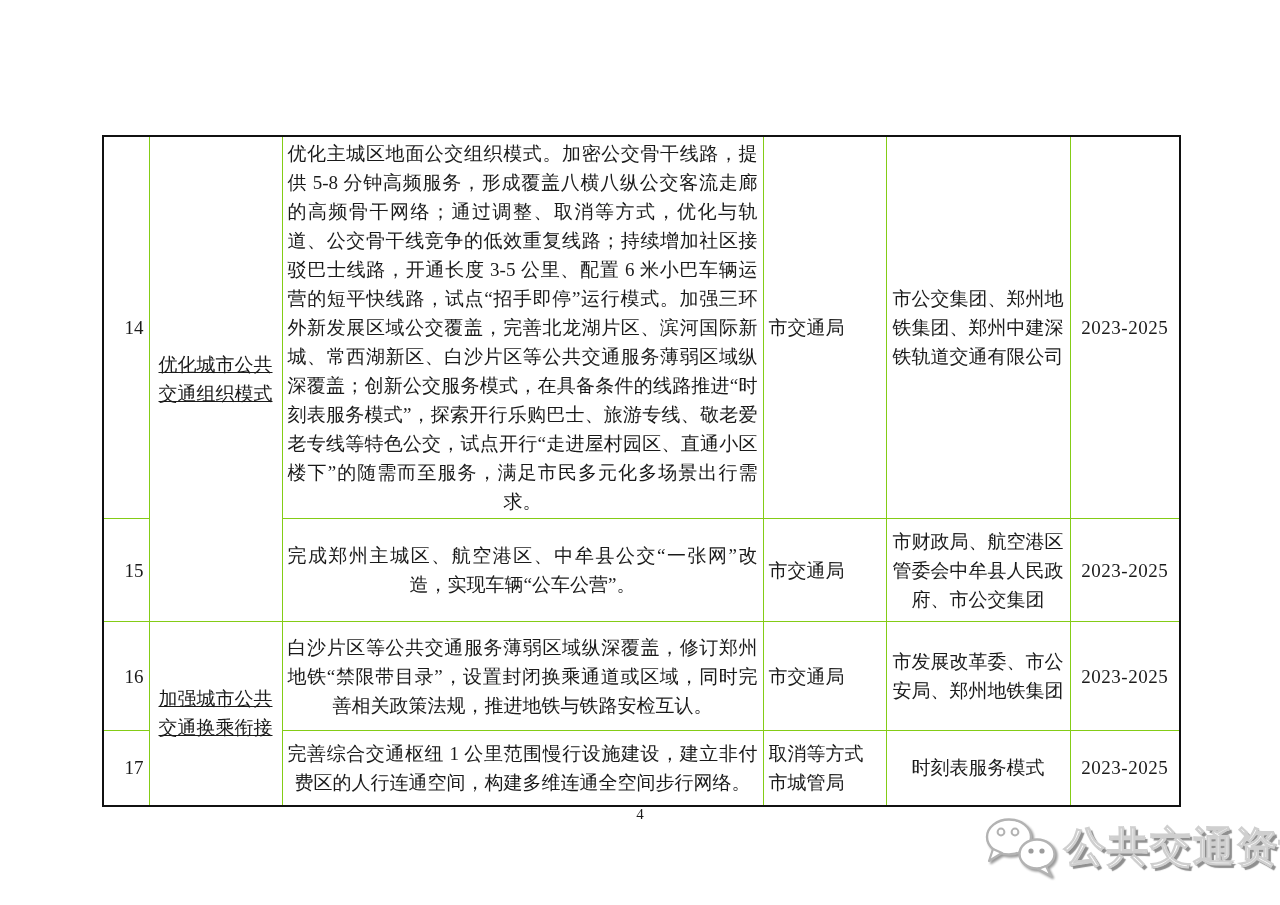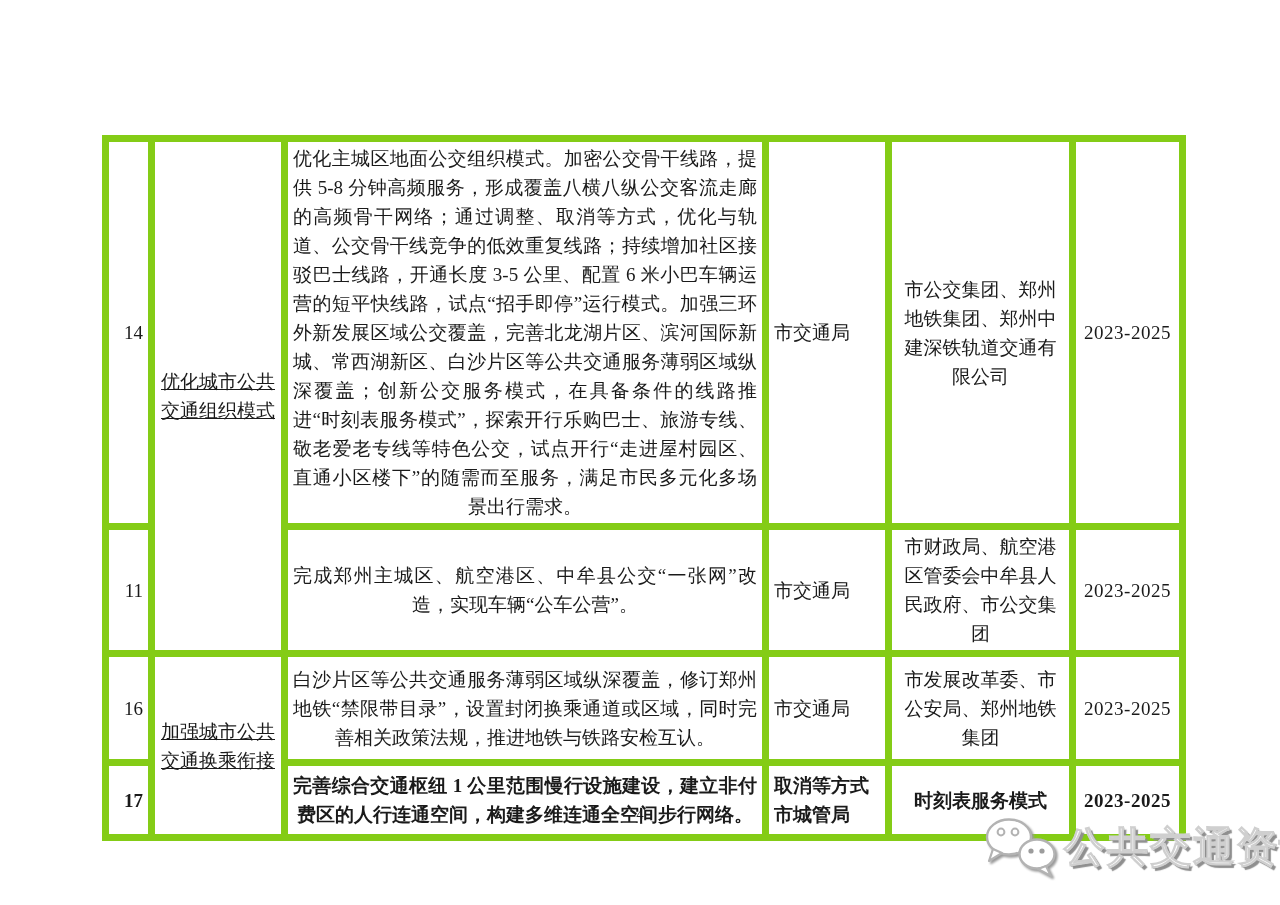--- a/index.html
+++ b/index.html
@@ -24,40 +24,40 @@
   table.plan-table {
     position: absolute;
     left: 102px;
     top: 135px;
     width: 1077px;
     border-collapse: collapse;
     table-layout: fixed;
     border: 2px solid #111111;
   }
   table.plan-table td {
-    border: 7px solid #84cc16;
+    border: 1px solid #84cc16;
     vertical-align: middle;
     font-size: 19px;
     line-height: 29px;
     padding: 2px 5px;
     word-break: break-all;
     overflow: hidden;
   }
 
   col.c-no   { width: 46px; }
   col.c-cat  { width: 133px; }
   col.c-task { width: 481px; }
   col.c-lead { width: 123px; }
   col.c-coop { width: 184px; }
   col.c-time { width: 110px; }
 
   tr.r14 { height: 325px; }
   tr.r15 { height: 103px; }
   tr.r16 { height: 109px; }
-  tr.r17 { height: 75px; font-weight: bold; }
+  tr.r17 { height: 75px; }
 
   td.no-cell   { text-align: right; }
   td.cat-cell  { text-align: center; padding: 2px 6px; line-height: 30px; text-decoration: underline; }
   td.task-cell {
     text-align: justify;
     text-align-last: center;
     font-size: 18px;
     padding: 2px 8px;
   }
   td.task-dense { line-height: 23px; }
@@ -119,21 +119,21 @@
       <tr class="r14">
         <td class="no-cell">14</td>
         <td class="cat-cell" rowspan="2">优化城市公共交通组织模式</td>
         <td class="task-cell task-dense">优化主城区地面公交组织模式。加密公交骨干线路，提供 5-8 分钟高频服务，形成覆盖八横八纵公交客流走廊的高频骨干网络；通过调整、取消等方式，优化与轨道、公交骨干线竞争的低效重复线路；持续增加社区接驳巴士线路，开通长度 3-5 公里、配置 6 米小巴车辆运营的短平快线路，试点“招手即停”运行模式。加强三环外新发展区域公交覆盖，完善北龙湖片区、滨河国际新城、常西湖新区、白沙片区等公共交通服务薄弱区域纵深覆盖；创新公交服务模式，在具备条件的线路推进“时刻表服务模式”，探索开行乐购巴士、旅游专线、敬老爱老专线等特色公交，试点开行“走进屋村园区、直通小区楼下”的随需而至服务，满足市民多元化多场景出行需求。</td>
         <td class="lead-cell">市交通局</td>
         <td class="coop-cell">市公交集团、郑州地铁集团、郑州中建深铁轨道交通有限公司</td>
         <td class="time-cell">2023-2025</td>
       </tr>
 
       <tr class="r15">
-        <td class="no-cell">11</td>
+        <td class="no-cell">15</td>
         <td class="task-cell task-roomy">完成郑州主城区、航空港区、中牟县公交“一张网”改造，实现车辆“公车公营”。</td>
         <td class="lead-cell">市交通局</td>
         <td class="coop-cell">市财政局、航空港区管委会中牟县人民政府、市公交集团</td>
         <td class="time-cell">2023-2025</td>
       </tr>
 
       <tr class="r16">
         <td class="no-cell">16</td>
         <td class="cat-cell" rowspan="2">加强城市公共交通换乘衔接</td>
         <td class="task-cell task-roomy">白沙片区等公共交通服务薄弱区域纵深覆盖，修订郑州地铁“禁限带目录”，设置封闭换乘通道或区域，同时完善相关政策法规，推进地铁与铁路安检互认。</td>

